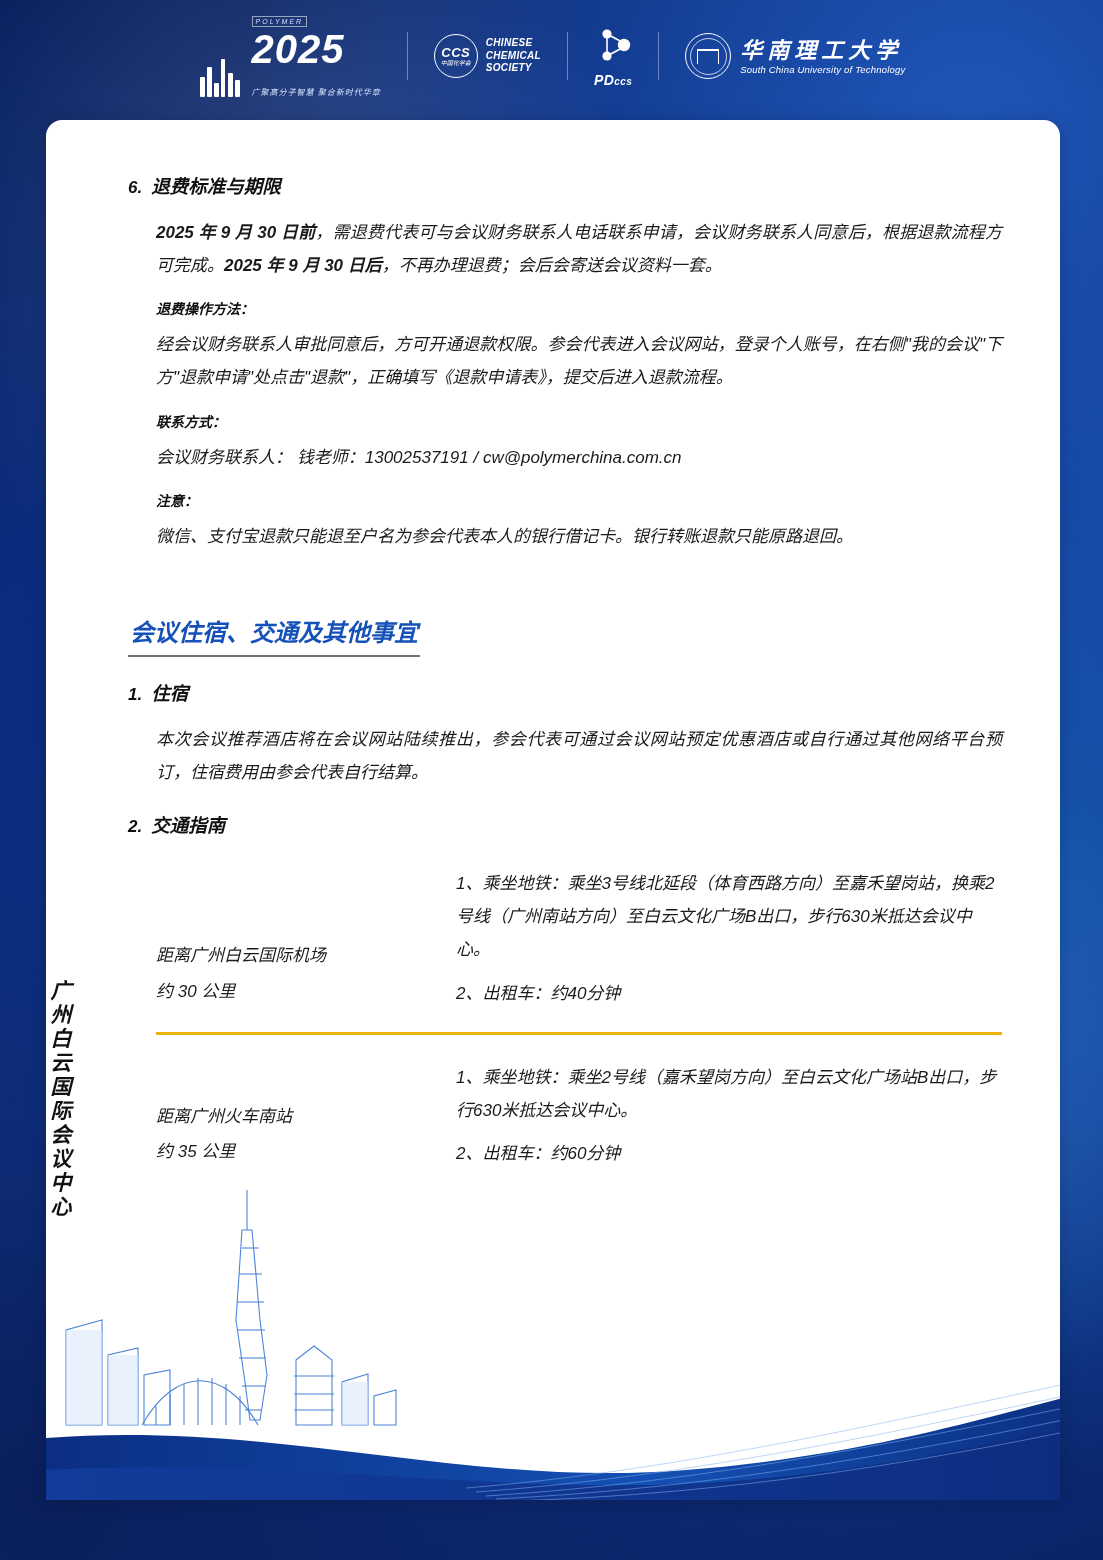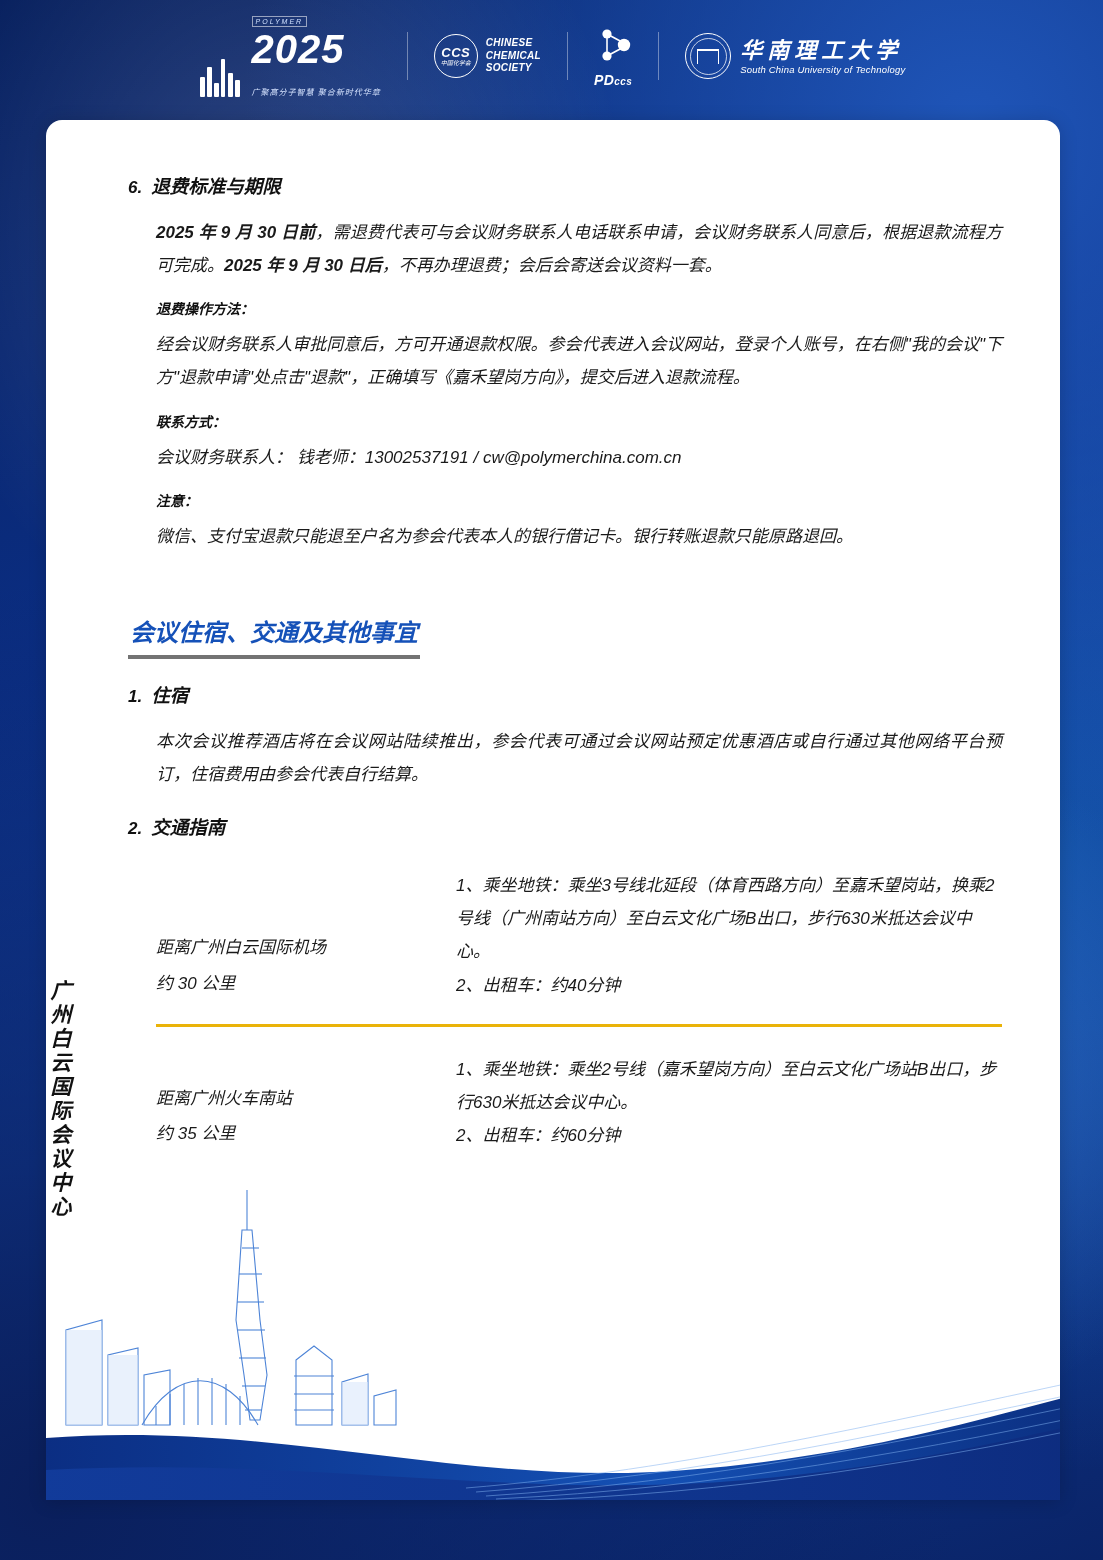--- a/index.html
+++ b/index.html
@@ -224,21 +224,21 @@
     margin: 16px 0 10px 0;
     padding-left: 28px;
     color: #111;
   }
   .section-title {
     font-size: 24px;
     font-weight: bold;
     color: #1551b8;
     margin: 46px 0 22px 0;
     display: inline-block;
-    border-bottom: 4px solid #737373;
+    border-bottom: 2px solid #737373;
     padding: 0 2px 7px 2px;
   }
   .section-title-wrap { padding-left: 0; }
 
   
   .traffic {
     position: relative;
     margin-top: 12px;
     padding-left: 28px;
   }
@@ -255,21 +255,21 @@
     font-size: 17px;
     line-height: 2.1;
     color: #1a1a1a;
   }
   .t-right {
     flex: 1;
     font-size: 17px;
     line-height: 1.95;
     color: #1a1a1a;
   }
-  .t-right .line2 { }
+  .t-right .line2 { margin-top: 10px; }
 
   
   .vlabel {
     position: absolute;
     left: 40px;
     top: 980px;
     width: 34px;
     font-size: 21px;
     font-weight: bold;
     color: #111;
@@ -362,21 +362,21 @@
 
       <div class="num-head">
         <span class="n">6.</span>
         <span>退费标准与期限</span>
       </div>
 
 
       <p class="body indent"><span class="b">2025 年 9 月 30 日前</span><span>，需退费代表可与会议财务联系人电话联系申请，会议财务联系人同意后，根据退款流程方可完成。</span><span class="b">2025 年 9 月 30 日后</span><span>，不再办理退费；会后会寄送会议资料一套。</span></p>
 
       <div class="sub-bold">退费操作方法：</div>
-      <p class="body indent">经会议财务联系人审批同意后，方可开通退款权限。参会代表进入会议网站，登录个人账号，在右侧"我的会议"下方"退款申请"处点击"退款"，正确填写《嘉禾望岗方向》，提交后进入退款流程。</p>
+      <p class="body indent">经会议财务联系人审批同意后，方可开通退款权限。参会代表进入会议网站，登录个人账号，在右侧"我的会议"下方"退款申请"处点击"退款"，正确填写《退款申请表》，提交后进入退款流程。</p>
 
       <div class="sub-bold">联系方式：</div>
       <p class="body indent">会议财务联系人：  钱老师：13002537191 / cw@polymerchina.com.cn</p>
 
       <div class="sub-bold">注意：</div>
       <p class="body indent">微信、支付宝退款只能退至户名为参会代表本人的银行借记卡。银行转账退款只能原路退回。</p>
 
       <div class="section-title-wrap">
         <div class="section-title">会议住宿、交通及其他事宜</div>
       </div>

